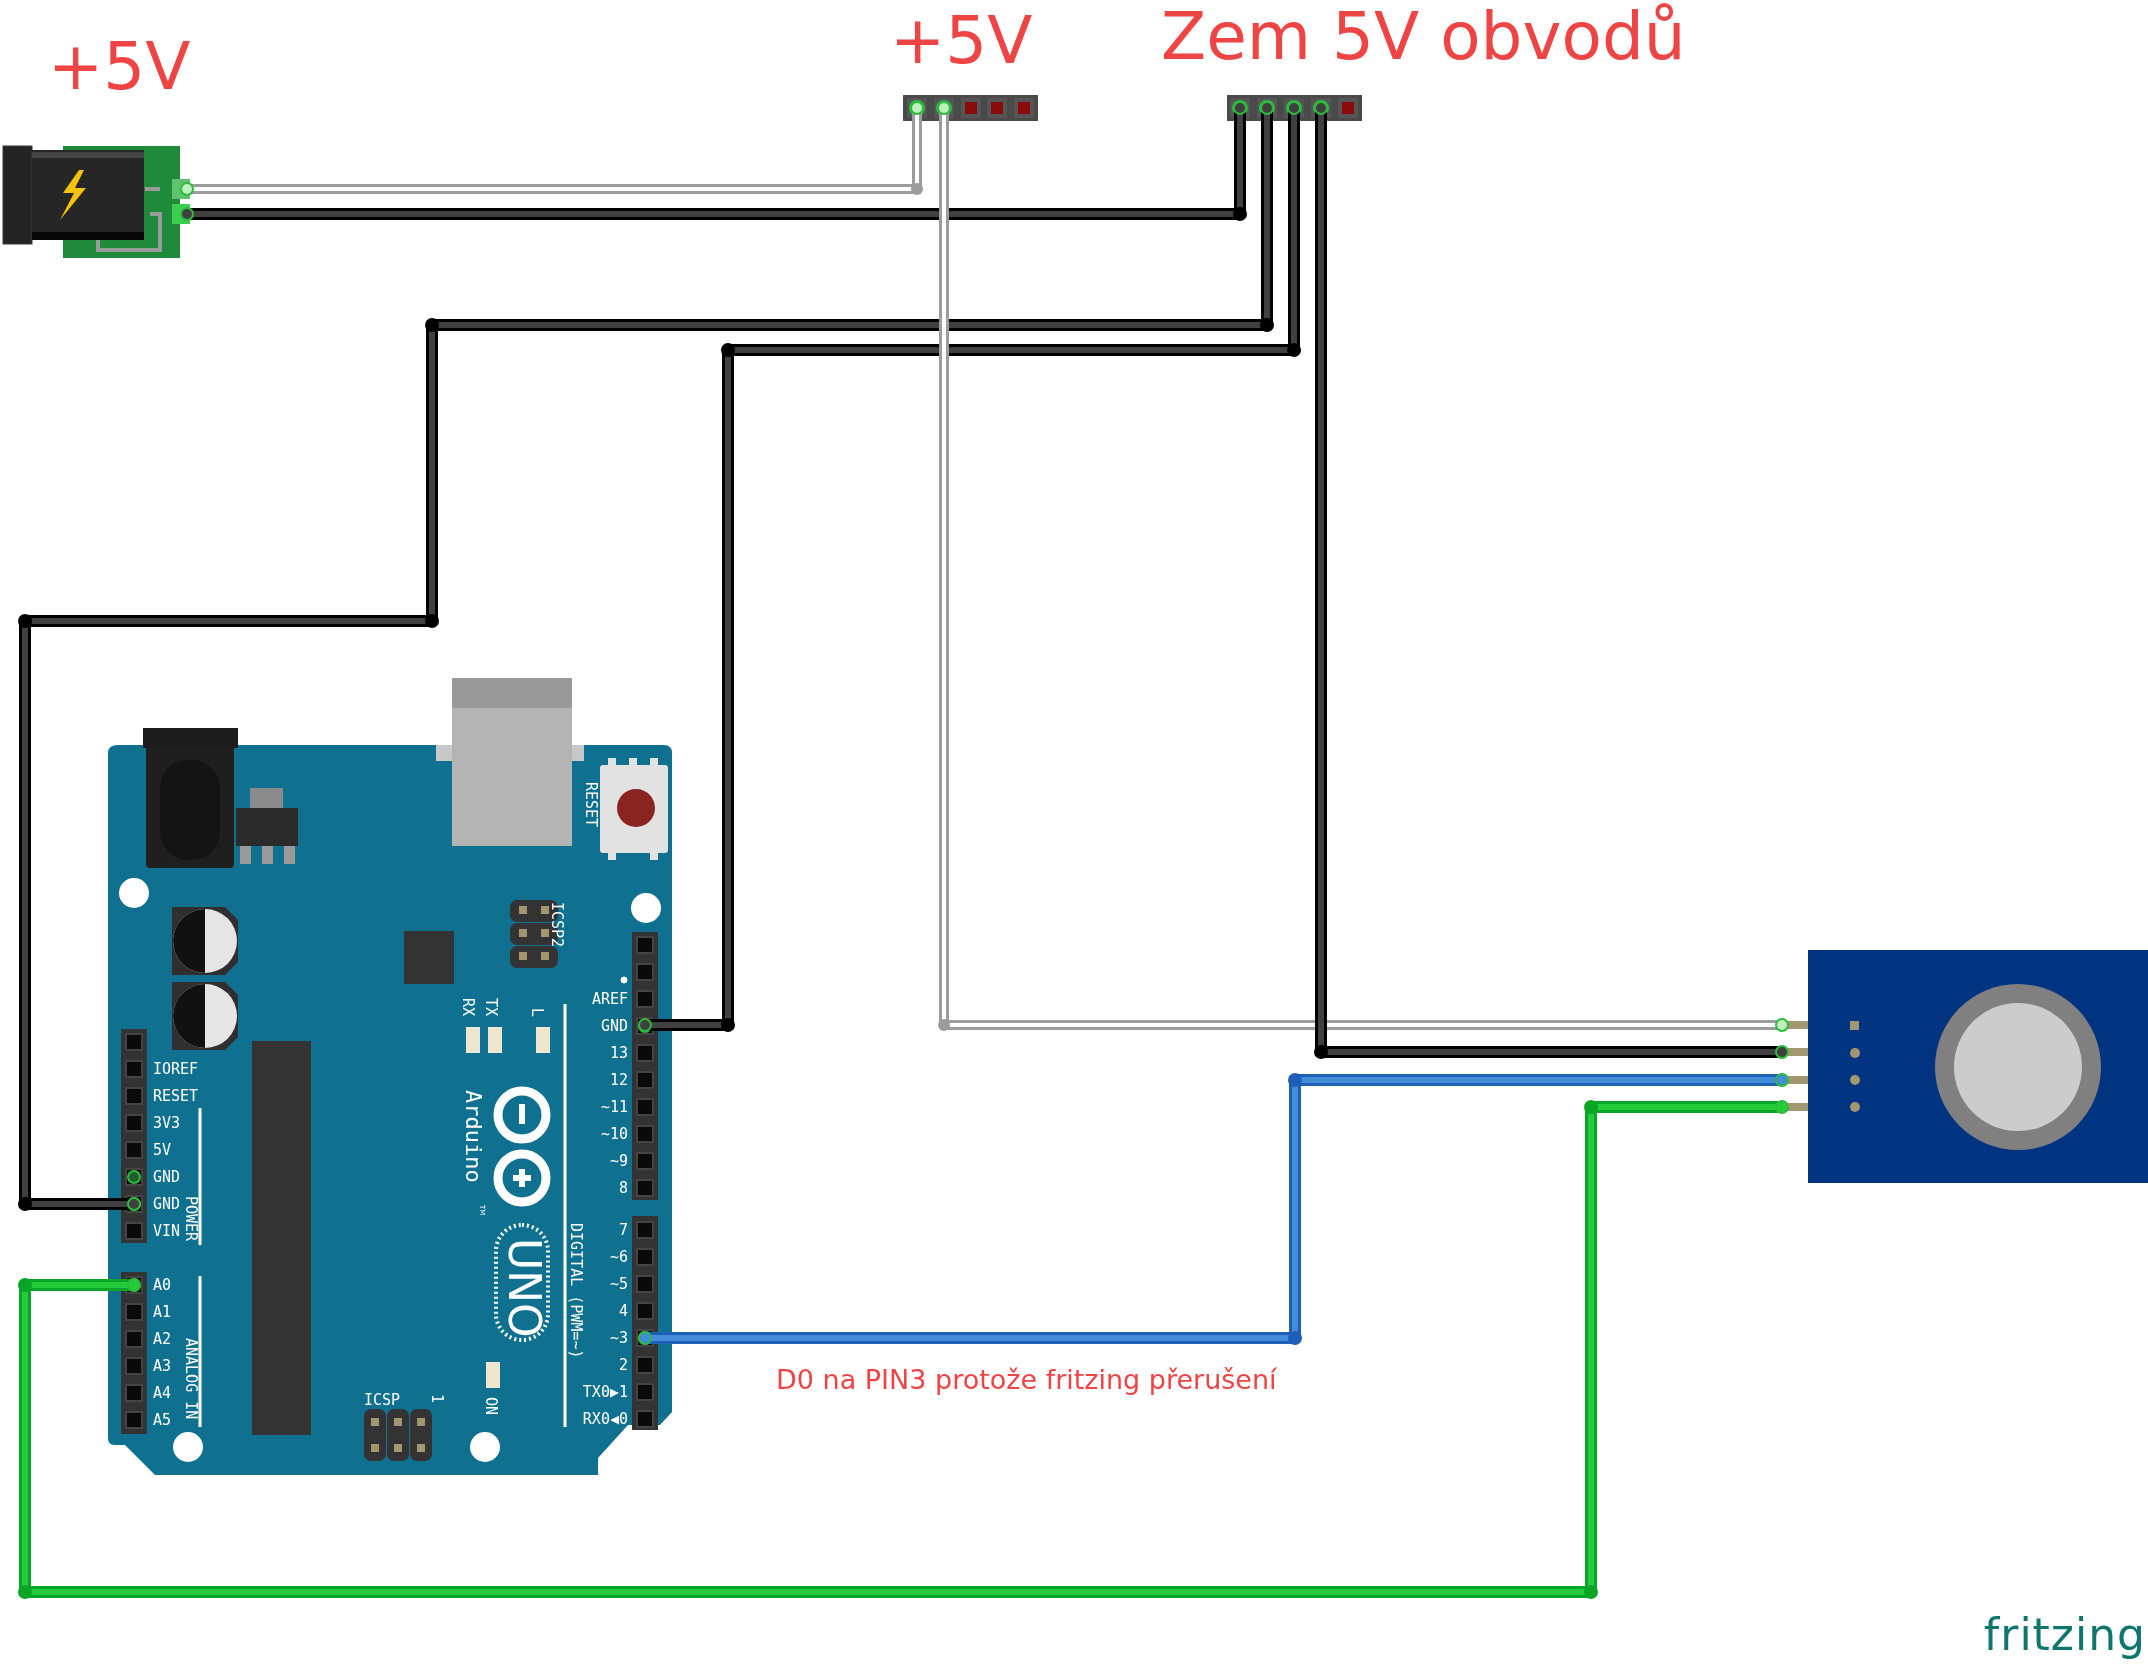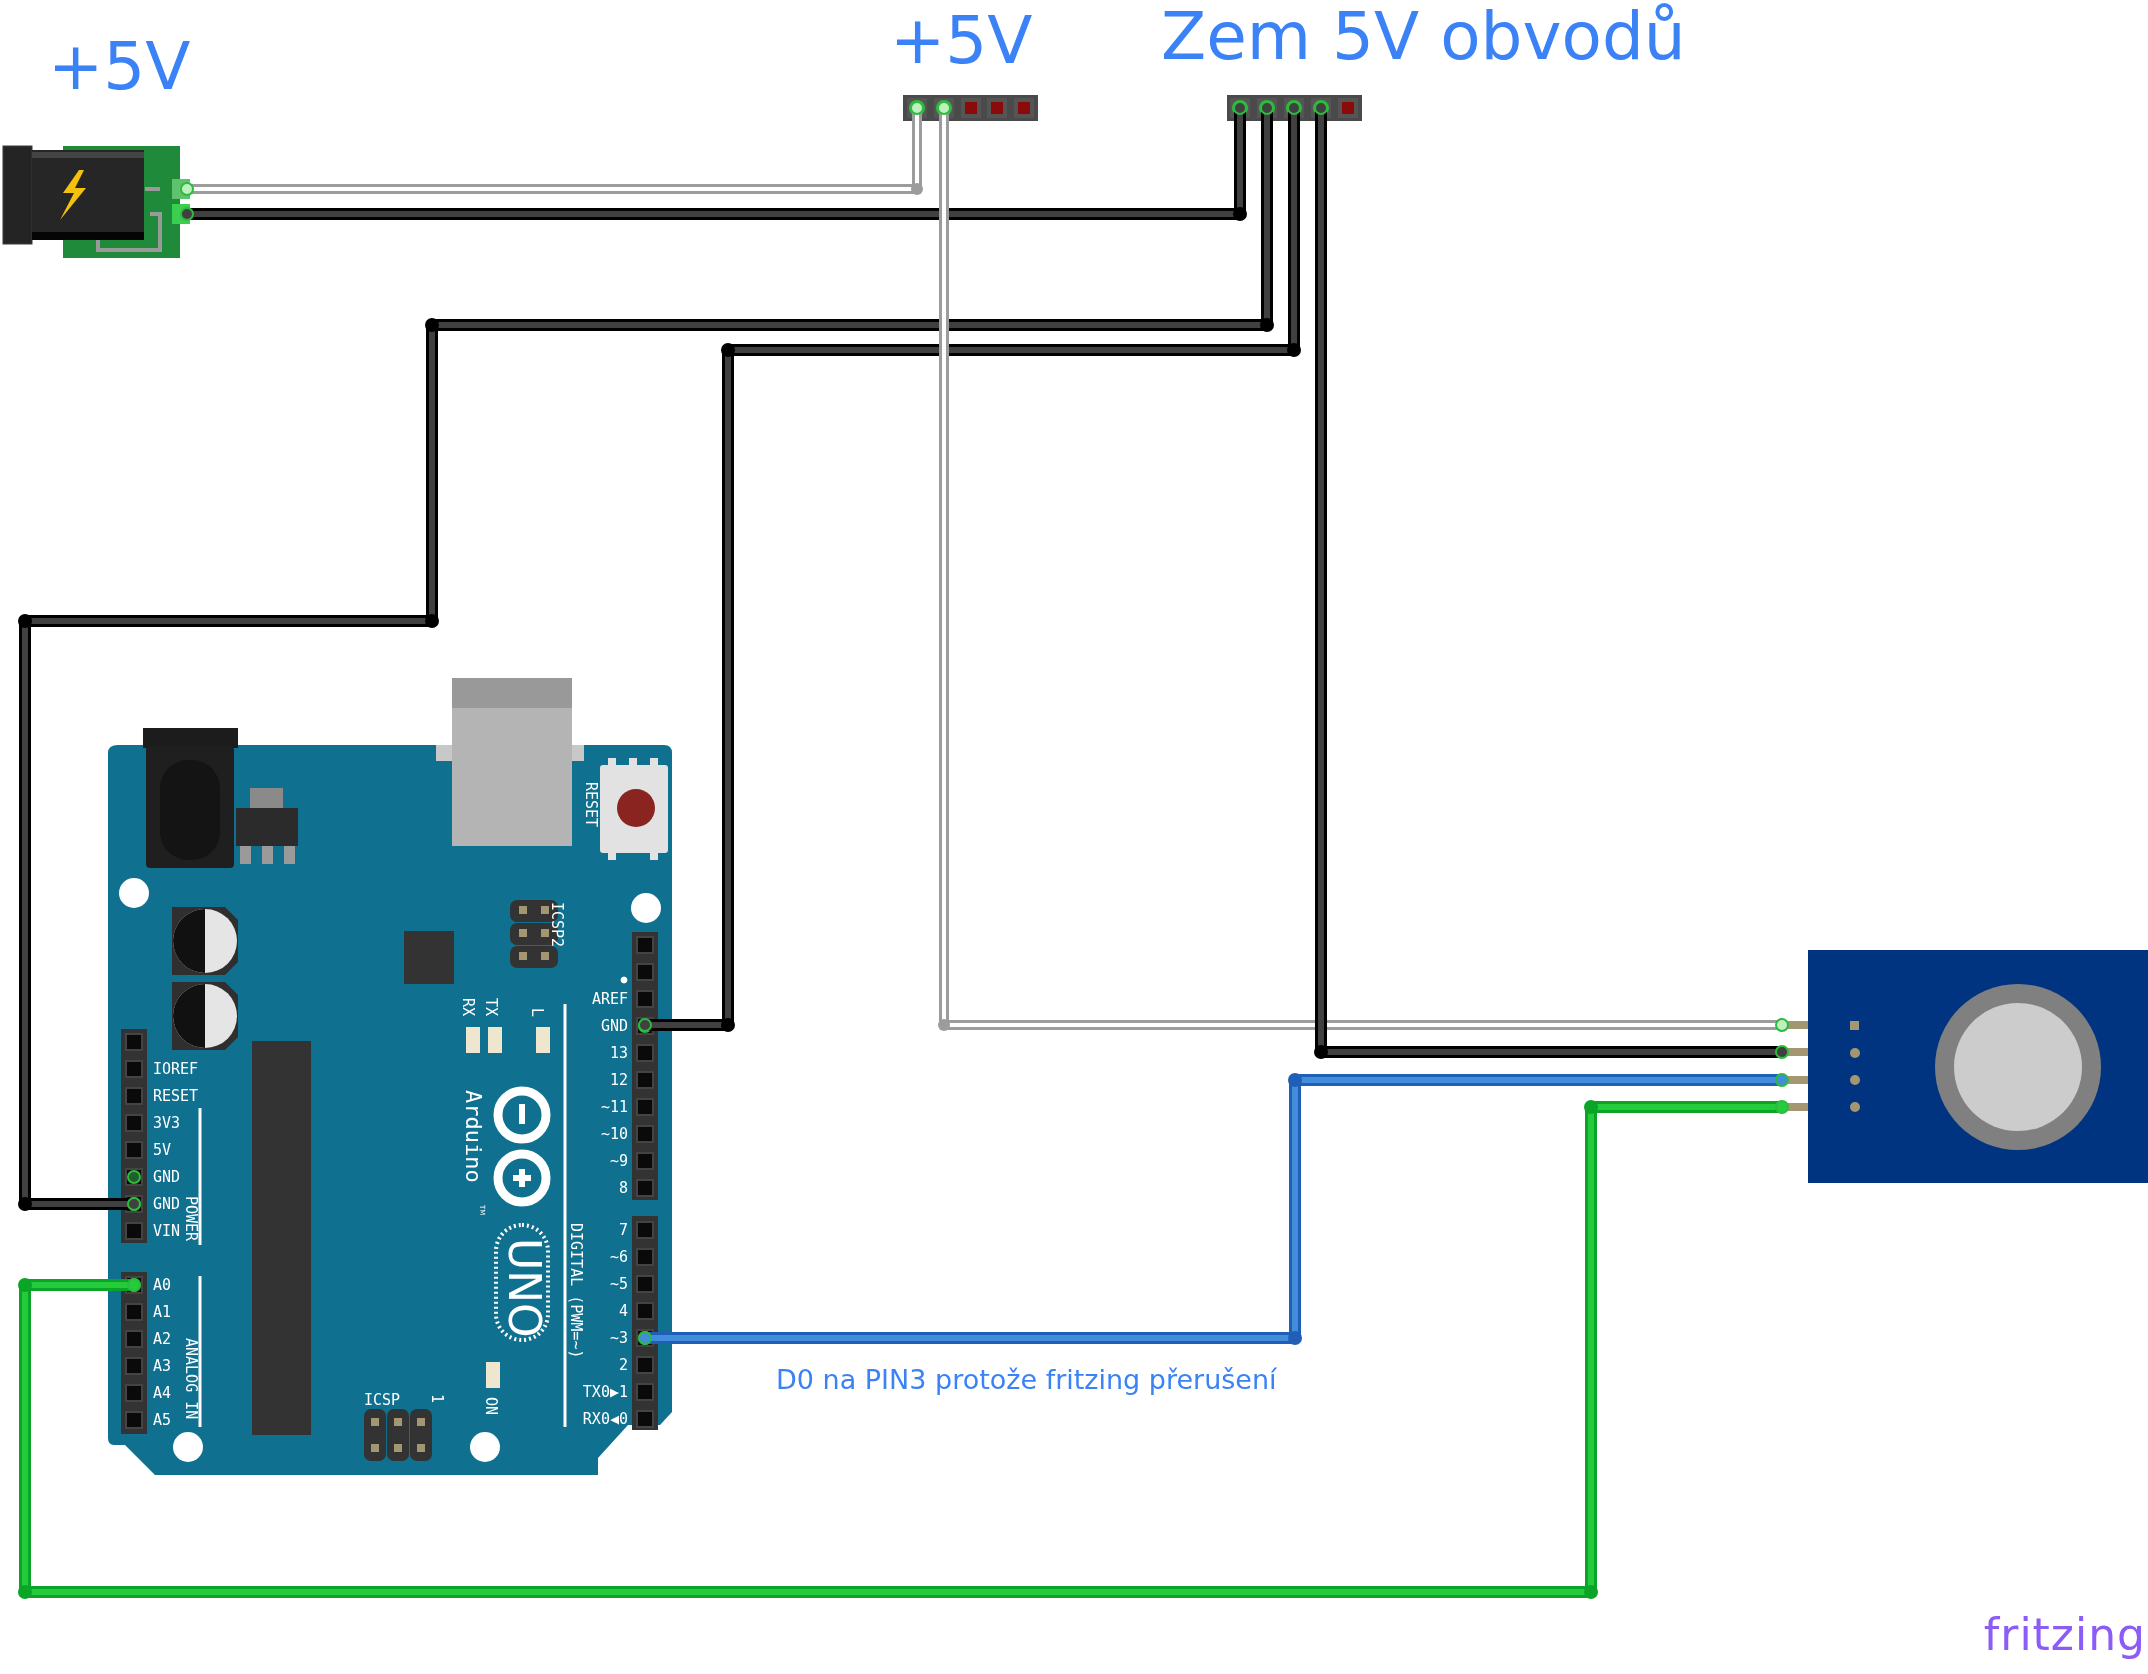--- a/index.html
+++ b/index.html
@@ -1,22 +1,22 @@
 <!DOCTYPE html>
 <html><head>
 <meta charset="utf-8">
 <style>
   html, body { margin: 0; padding: 0; background: #ffffff; }
   body { width: 2148px; height: 1674px; position: relative; overflow: hidden; font-family: "DejaVu Sans", sans-serif; }
   #canvas { position: absolute; left: 0; top: 0; }
-  .label { position: absolute; color: #3b82f6; white-space: nowrap; font-family: "DejaVu Sans", sans-serif; line-height: 1; }
+  .label { position: absolute; color: #ef4444; white-space: nowrap; font-family: "DejaVu Sans", sans-serif; line-height: 1; }
   .big { font-size: 66px; }
   .note { font-size: 27px; }
   .pinlbl { font-family: "DejaVu Sans Mono", monospace; fill: #ffffff; font-size: 15px; }
-  .fritz { position: absolute; right: 2px; bottom: 14px; color: #8b5cf6; font-size: 44px; font-family: "DejaVu Sans", sans-serif; letter-spacing: 1px; margin-left: 44px; }
+  .fritz { position: absolute; right: 2px; bottom: 14px; color: #0f766e; font-size: 44px; font-family: "DejaVu Sans", sans-serif; letter-spacing: 1px; margin-left: 44px; }
 </style>
 </head>
 <body>
 
 <svg id="canvas" width="2148" height="1674" viewBox="0 0 2148 1674" xmlns="http://www.w3.org/2000/svg">
 
   <g>
     <rect x="63" y="146" width="117" height="112" fill="#1e8a3a"></rect>
     <path d="M 145 189 L 160 189 M 150 214 L 160 214 L 160 250 L 98 250 L 98 240" stroke="#9a9a9a" stroke-width="4" fill="none"></path>
     <rect x="3" y="146" width="29" height="98" fill="#242424" stroke="#3a3a3a"></rect>

